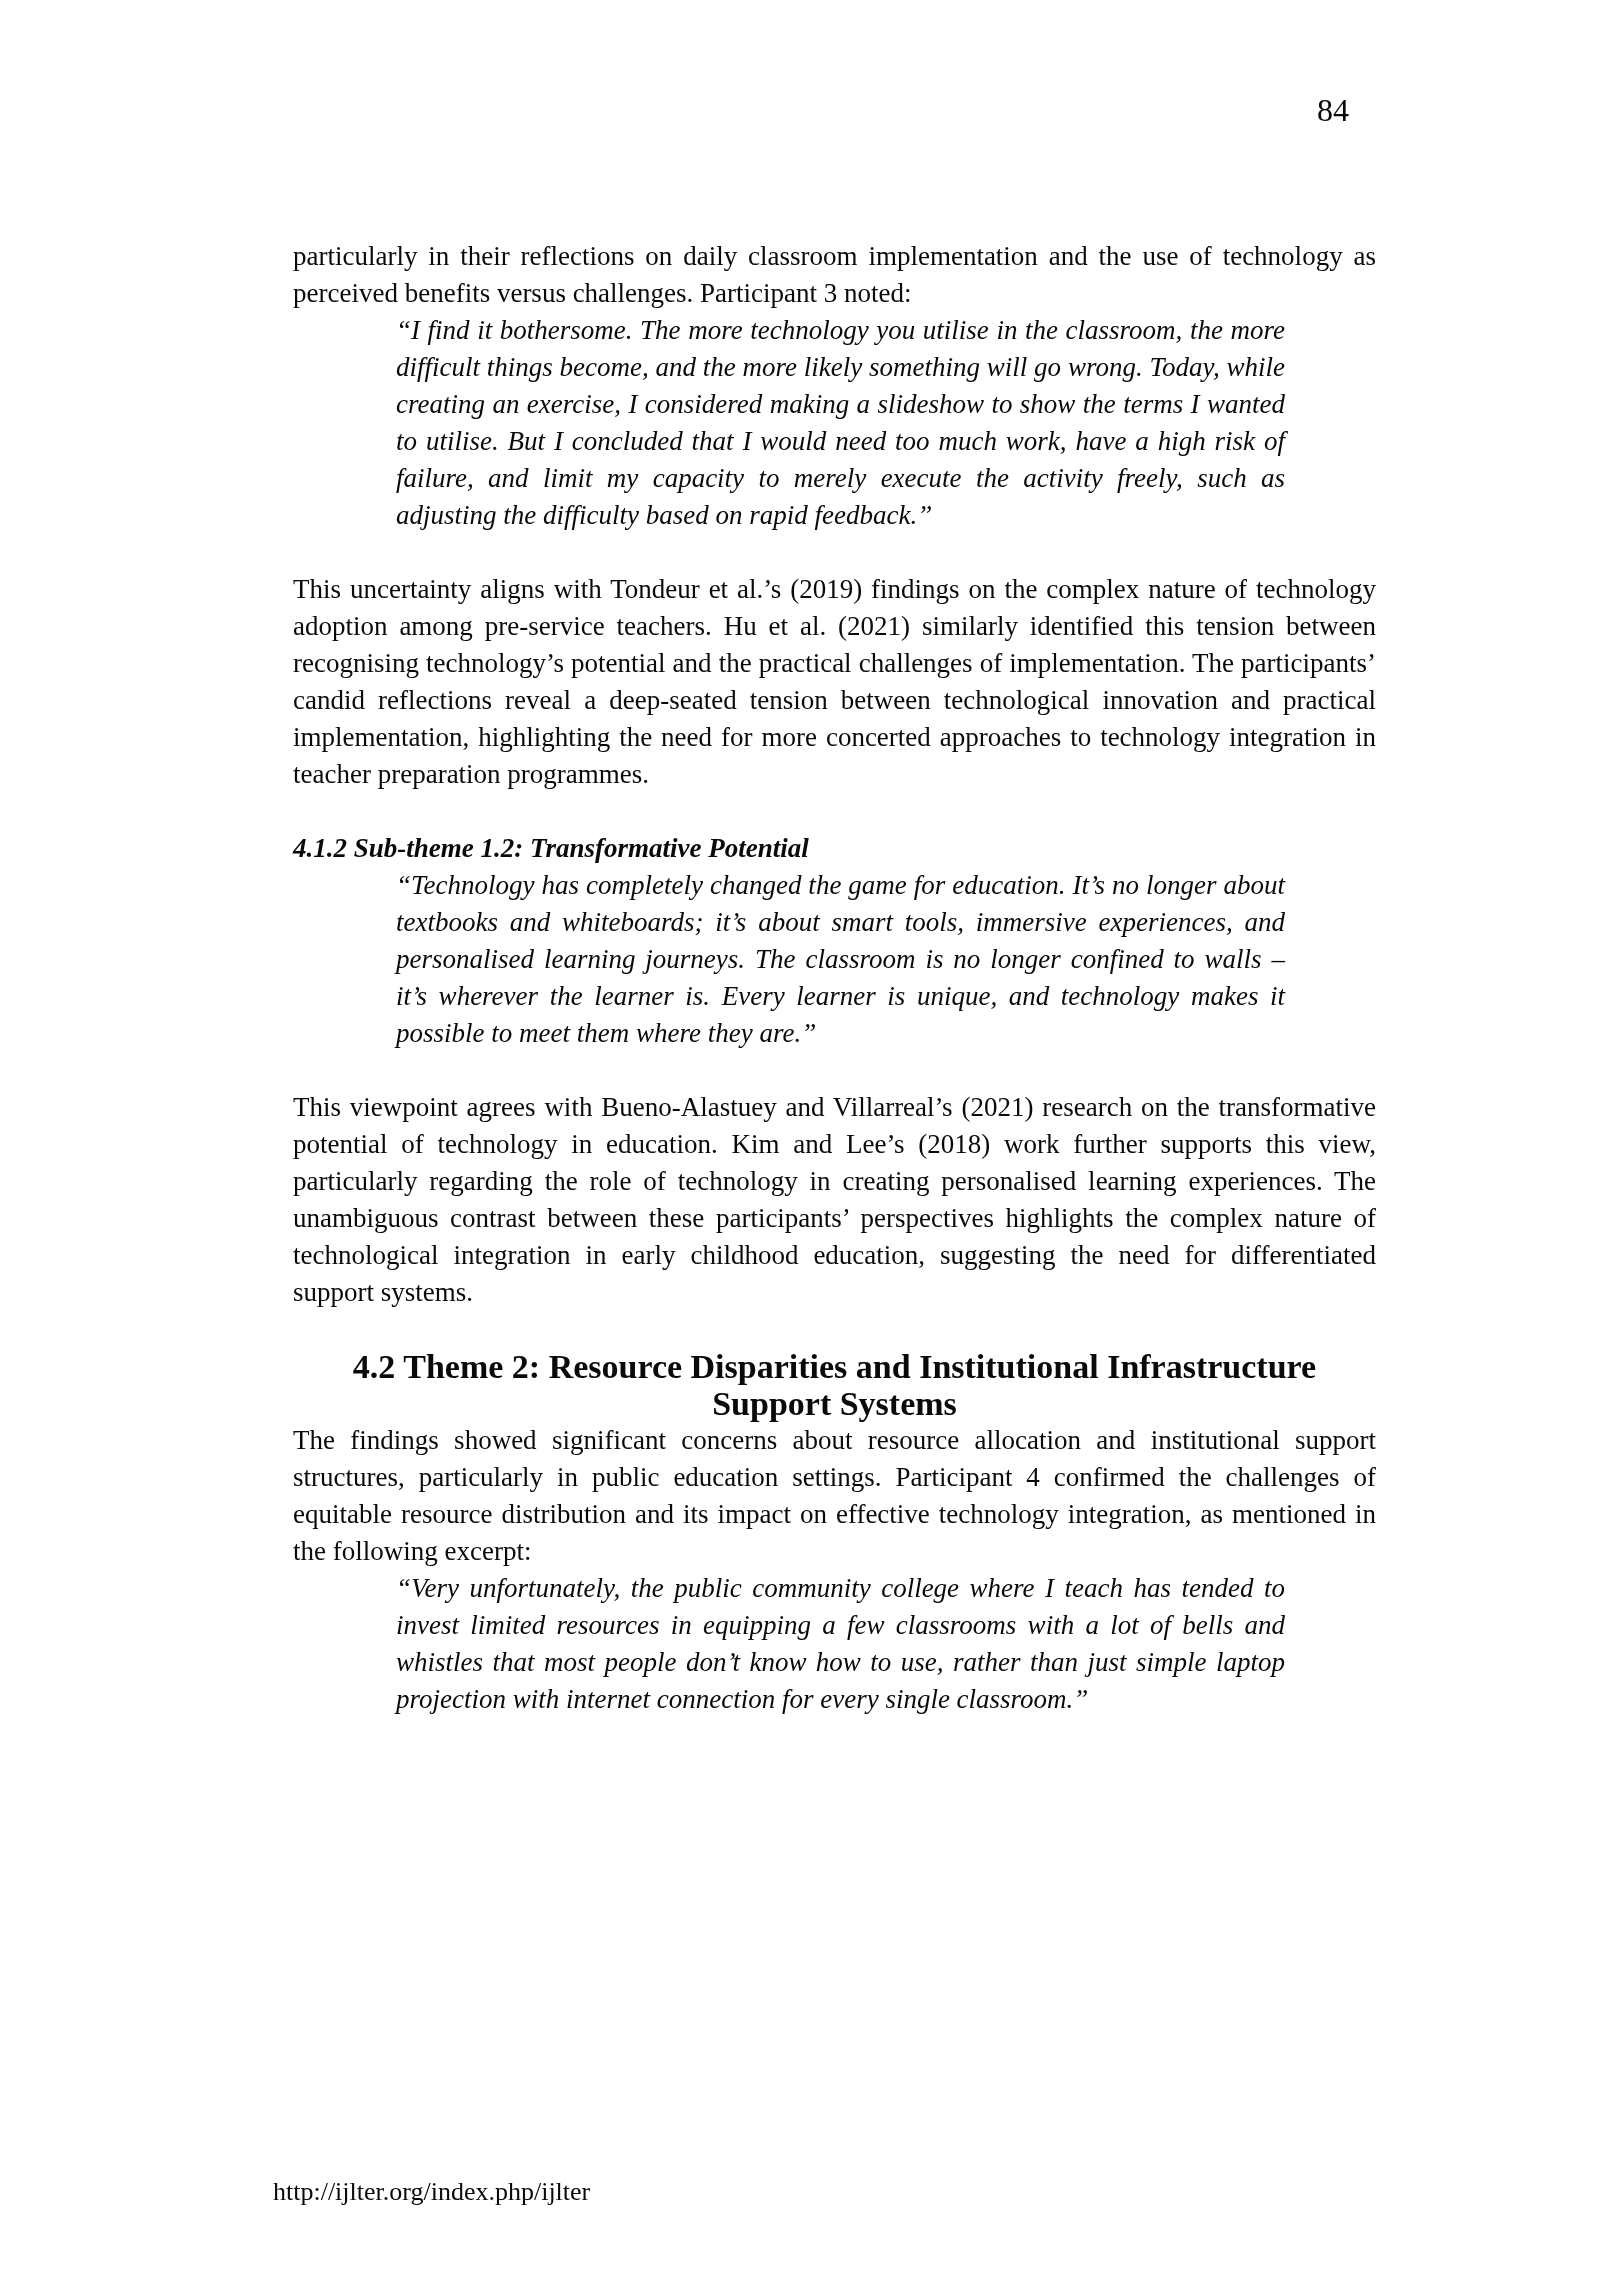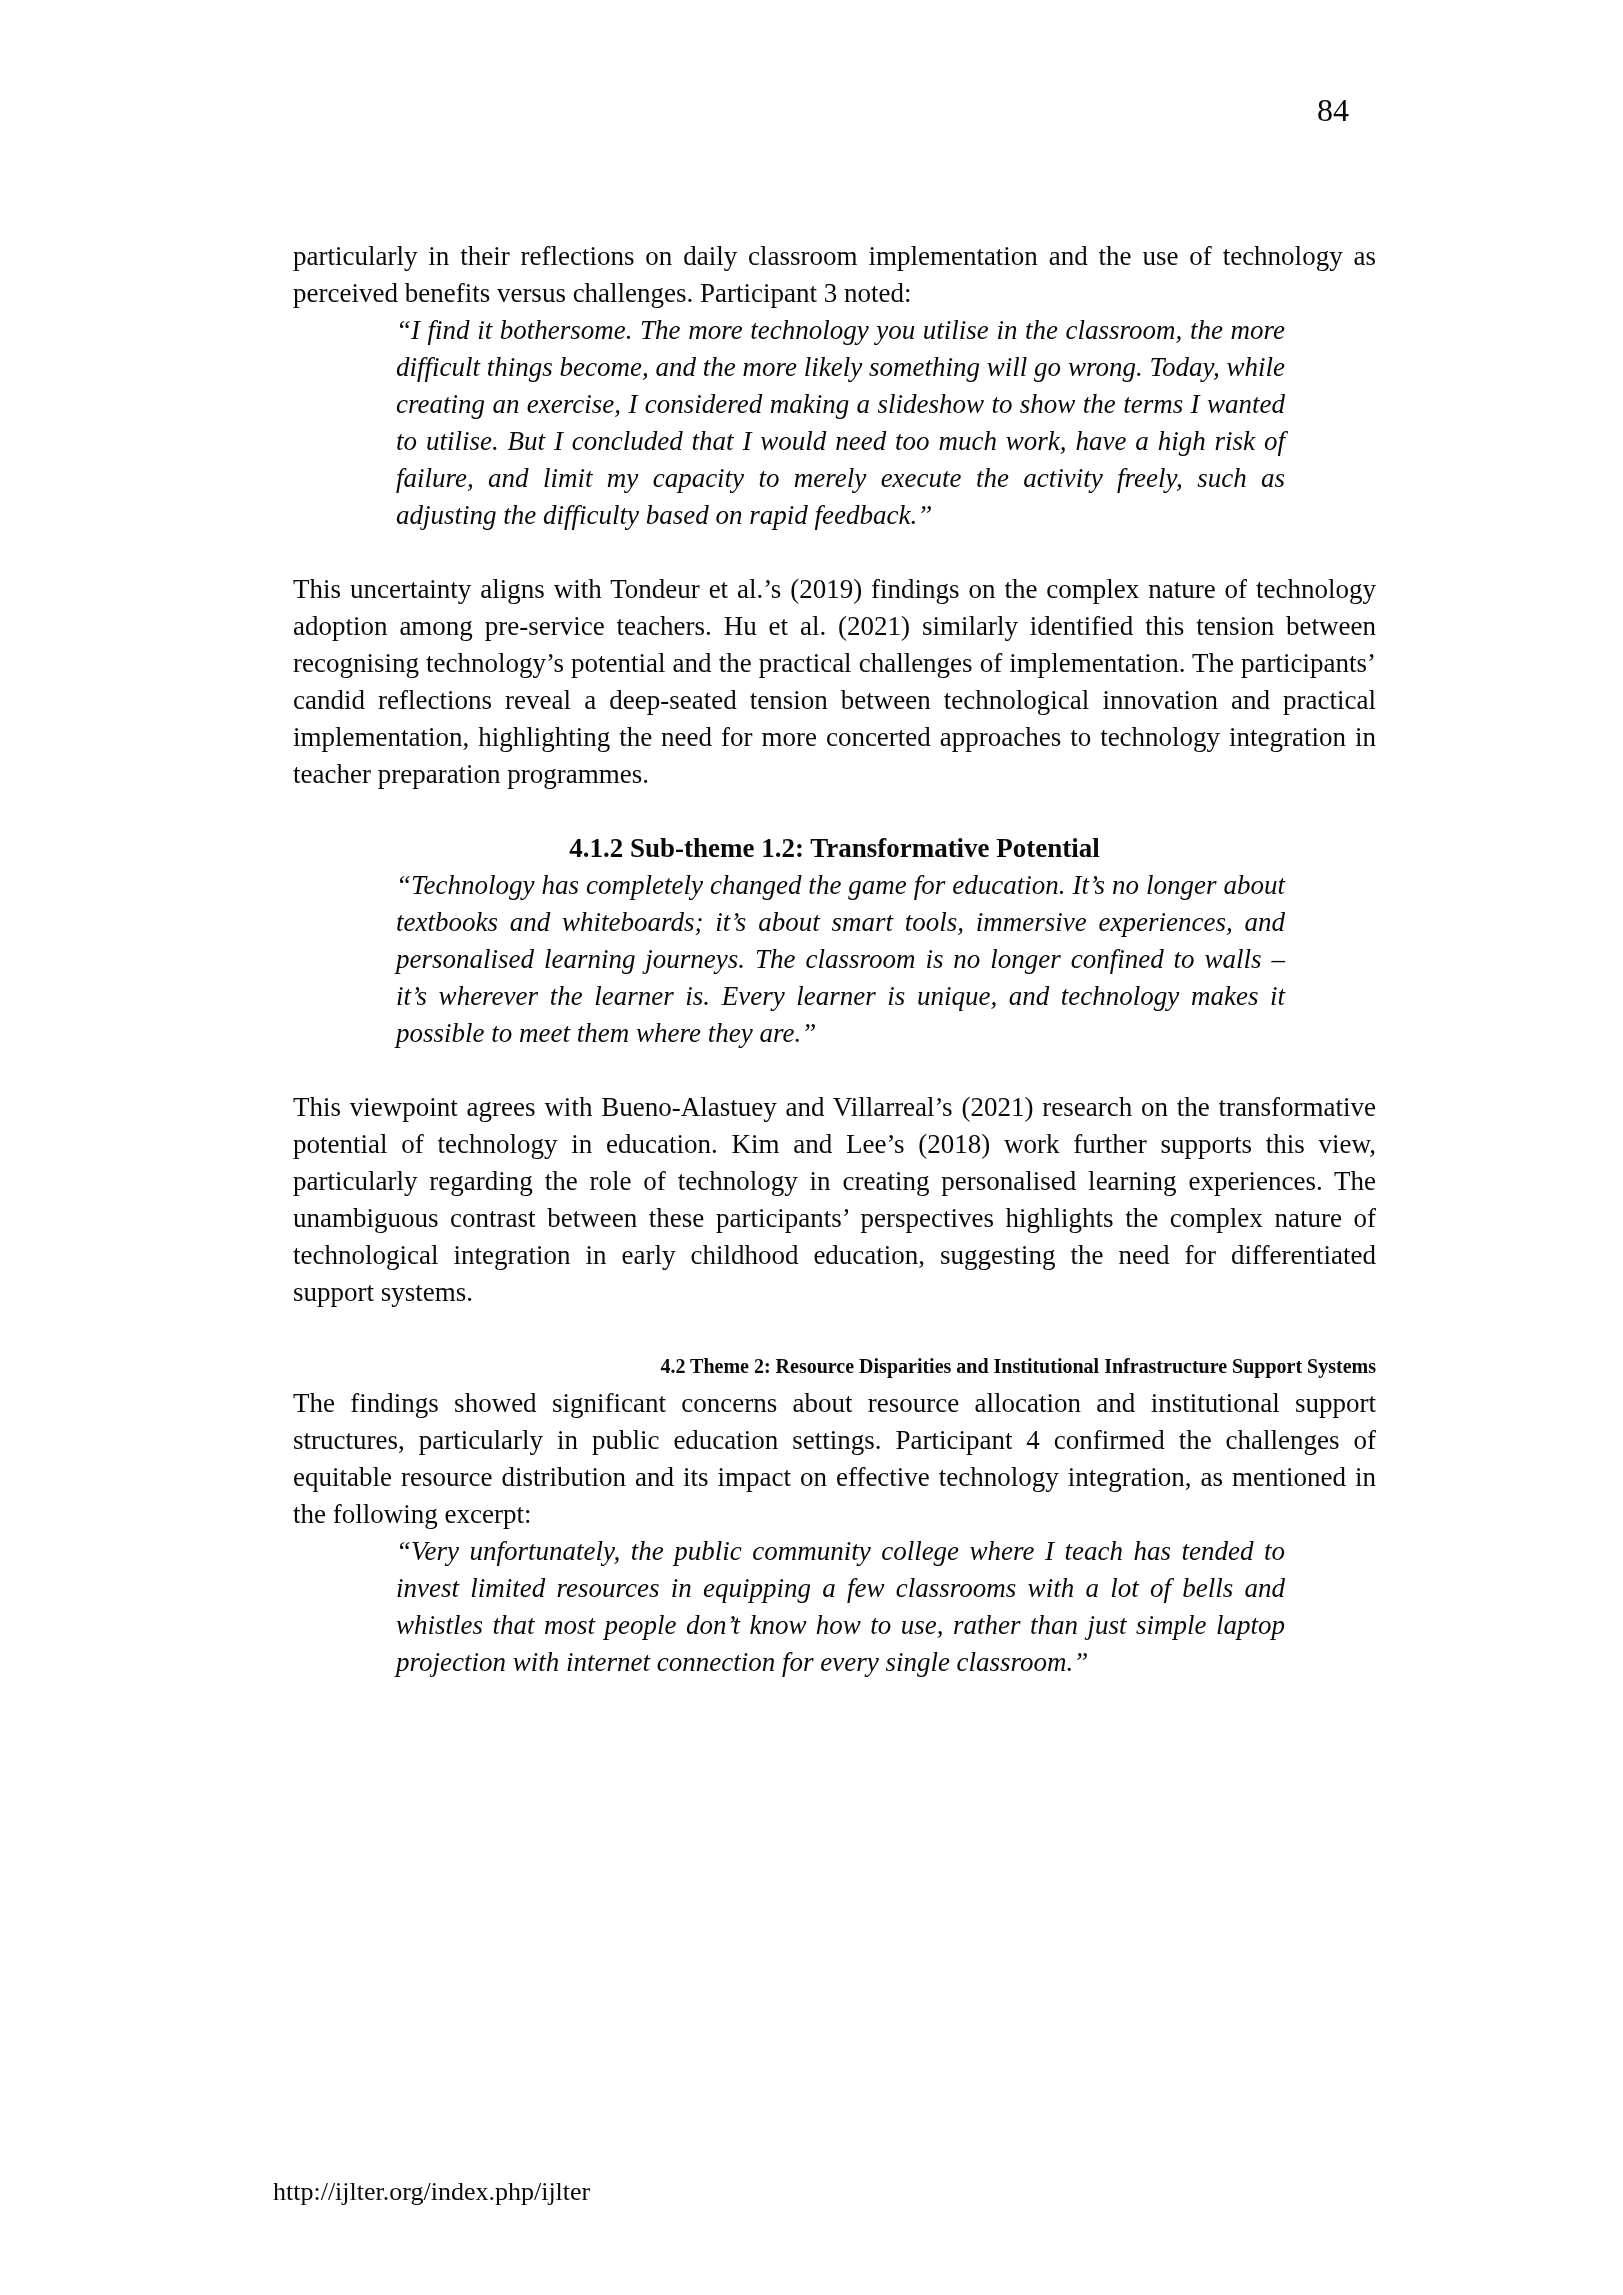--- a/index.html
+++ b/index.html
@@ -46,27 +46,28 @@
   .quote {
     margin-left: 103px !important;
     margin-right: 91px !important;
     font-style: italic;
   }
   .qgap { margin-bottom: 37px !important; }
   .h-italic {
     font-size: 27px;
     line-height: 37px;
     font-weight: bold;
-    text-align: center;
+    font-style: italic;
+    text-align: left;
   }
   .h-bold {
-    font-size: 20px;
+    font-size: 34px;
     line-height: 37px;
     font-weight: bold;
-    text-align: right;
+    text-align: center;
   }
   .footer {
     position: absolute;
     left: 273px;
     top: 2173px;
     font-size: 26px;
     line-height: 37px;
   }
 </style>
 </head>

